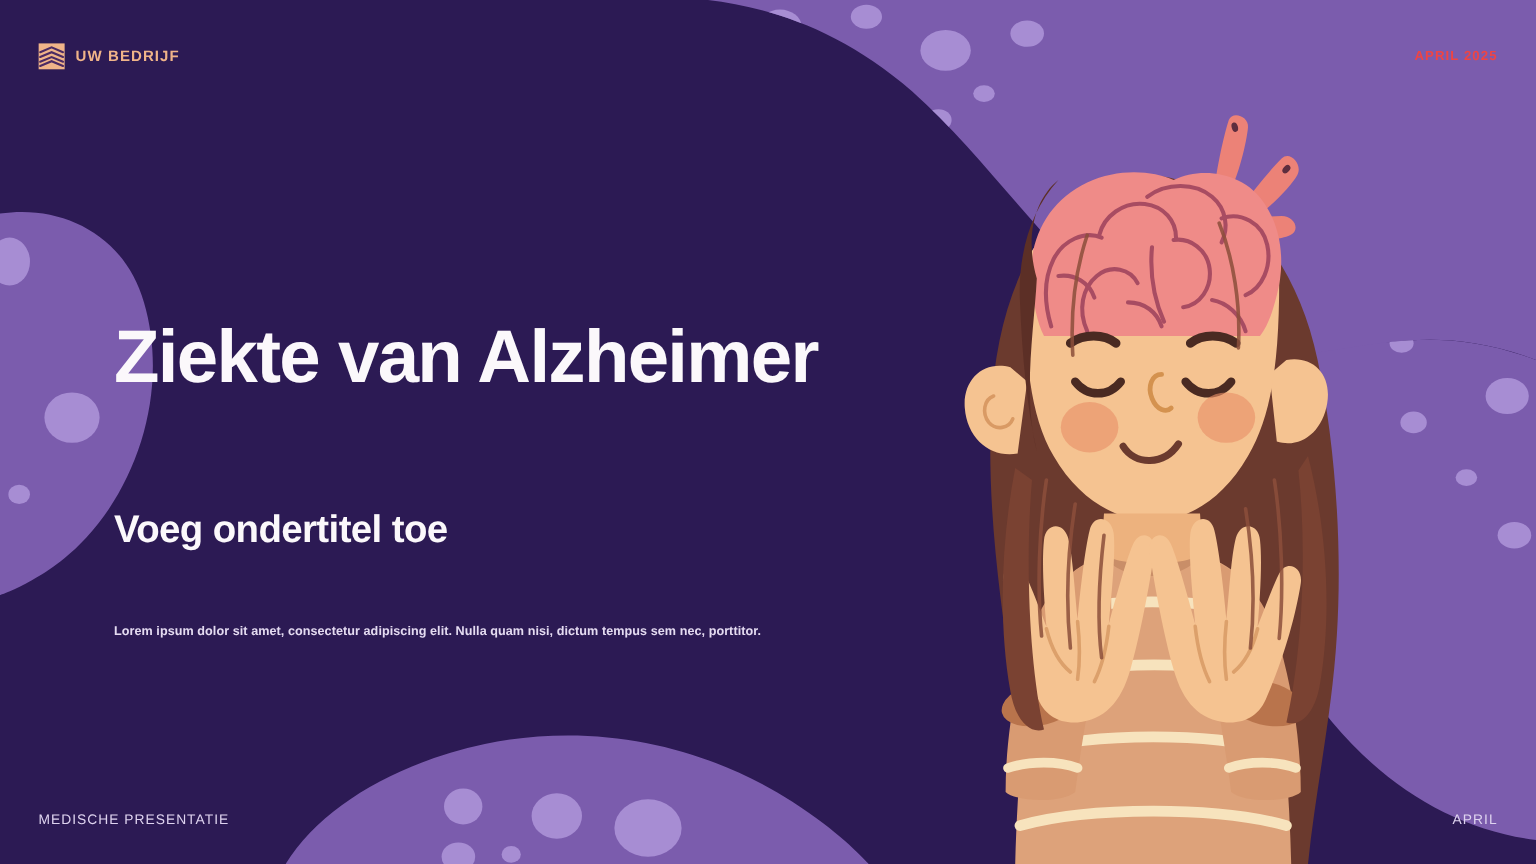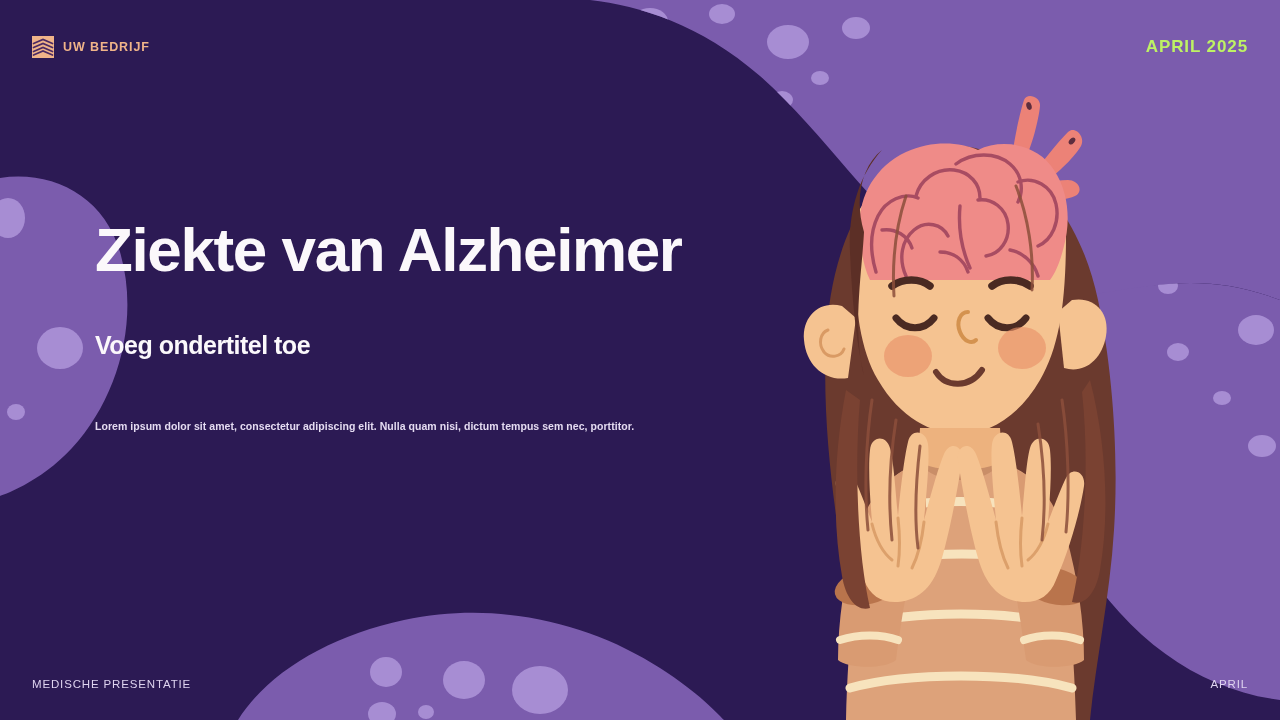--- a/index.html
+++ b/index.html
@@ -51,48 +51,48 @@
     height: 22px;
     display: block;
   }
   .brand-name {
     color: #f0b489;
     font-size: 12.5px;
     font-weight: 700;
     letter-spacing: 0.9px;
   }
   .date-label {
-    color: #bef264;
-    font-size: 17px;
+    color: #ef4444;
+    font-size: 11px;
     font-weight: 700;
     letter-spacing: 0.9px;
   }
 
   
   .content {
     position: absolute;
     left: 95px;
     top: 148px;
     width: 680px;
     z-index: 12;
   }
   .title-line {
     color: #fbf8fb;
     font-size: 62px;
     font-weight: 700;
     line-height: 1.04;
     letter-spacing: -1.4px;
   }
   .title-line.second {
-    margin-top: 70px;
+    margin-top: 118px;
   }
   .subtitle {
-    margin-top: 49px;
+    margin-top: 93px;
     color: #fbf8fb;
-    font-size: 25px;
+    font-size: 32px;
     font-weight: 700;
     letter-spacing: -0.5px;
   }
   .body-text {
     margin-top: 60px;
     color: #e4dbf1;
     font-size: 10.5px;
     font-weight: 700;
     letter-spacing: 0.05px;
   }

